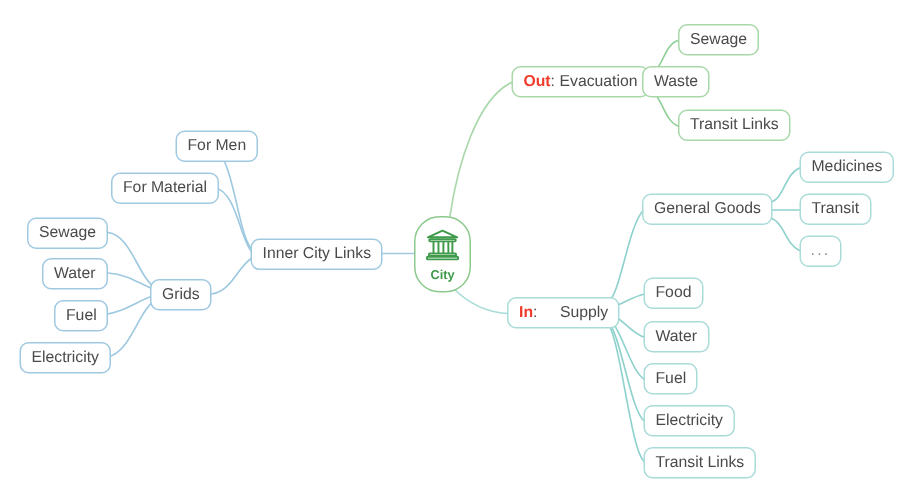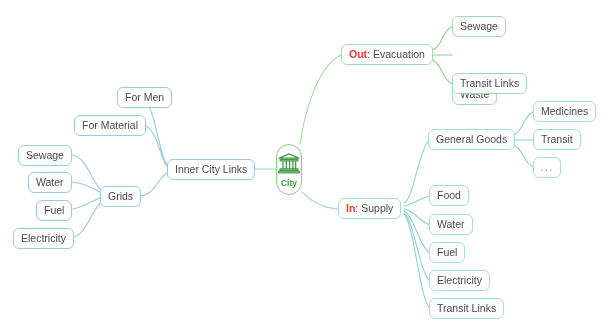--- a/index.html
+++ b/index.html
@@ -28,21 +28,21 @@
     height:21px;
   }
   .node.blue{border-color:#9ec9e0;}
   .node.green{border-color:#a8d8a8;}
   .node.teal{border-color:#a9dcd8;}
   .node.hub{
     border-color:#8cc98c;
     border-width:1.5px;
     border-radius:17px;
     height:51px;
-    width:26px;
+    width:38px;
     flex-direction:column;
     justify-content:center;
     gap:3px;
     padding:0;
   }
   .hub-label{
     font-size:8.5px;
     color:#3f9a4a;
     font-weight:bold;
     line-height:1;
@@ -155,32 +155,32 @@
   <div class="node green" style="left:341px;top:44px;">
     <span class="tag-out">Out</span>
       <span class="tag-rest">:</span>
       <span class="tag-rest" style="padding-left:3px;">Evacuation</span>
   </div>
 
   <div class="node green" style="left:452px;top:16px;">
       <span>Sewage</span>
     </div>
 
-  <div class="node green" style="left:452px;top:44px;margin-top:40px;">
+  <div class="node green" style="left:428px;top:44px;">
       <span>Waste</span>
     </div>
 
   <div class="node green" style="left:452px;top:73px;">
       <span>Transit Links</span>
     </div>
 
   <div class="node teal" style="left:338px;top:198px;">
     <span class="tag-in">In</span>
       <span class="tag-rest">:</span>
-      <span class="tag-rest" style="padding-left:3px;">Supply</span>
+      <span class="tag-rest" style="padding-left:3px;margin-left:12px;">Supply</span>
   </div>
 
   <div class="node teal" style="left:533px;top:101px;">
       <span>Medicines</span>
     </div>
 
   <div class="node teal" style="left:428px;top:129px;">
       <span>General Goods</span>
     </div>
 

